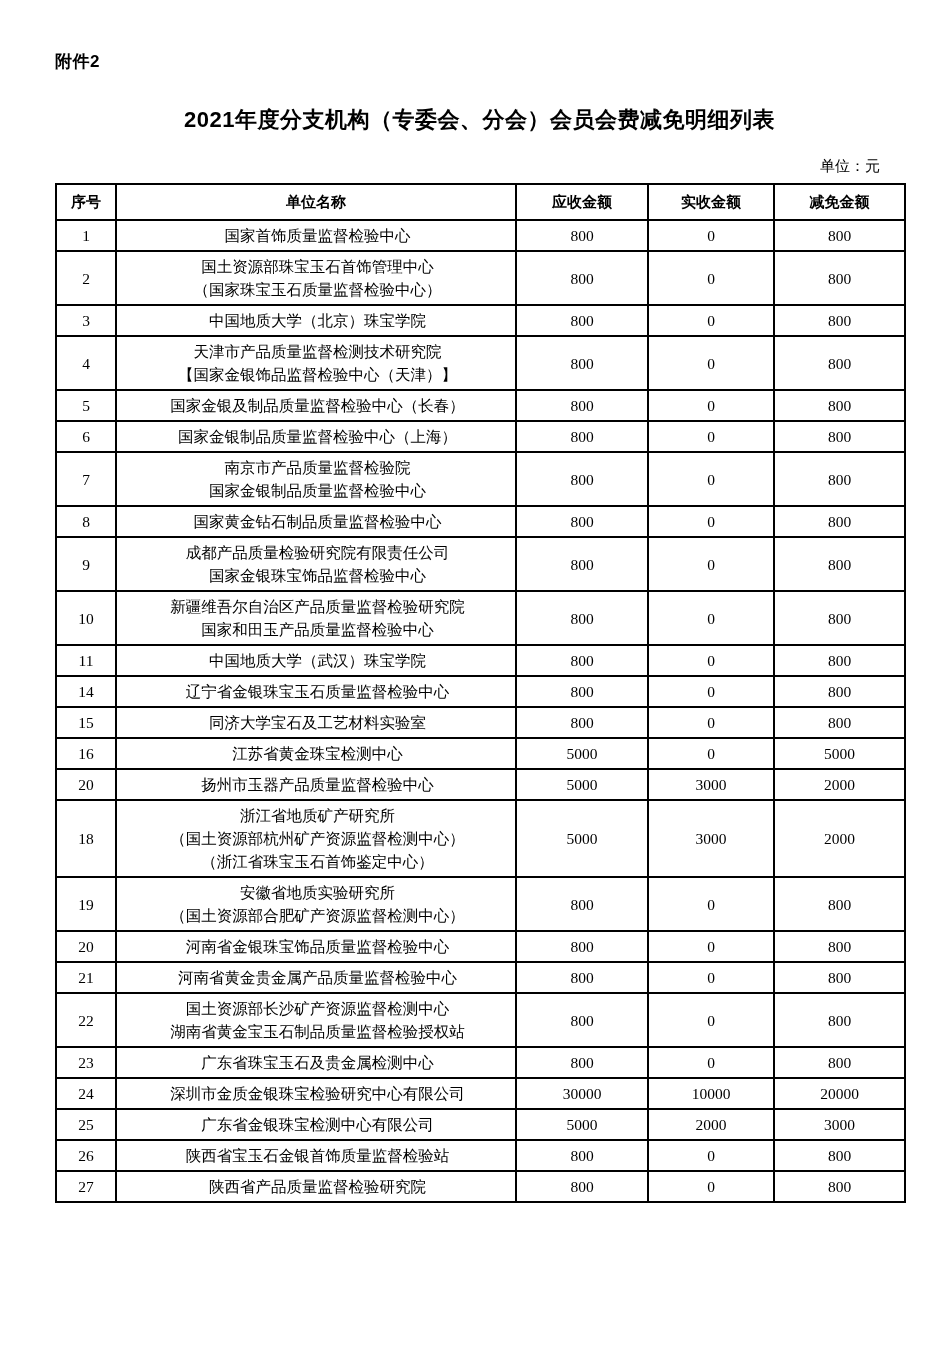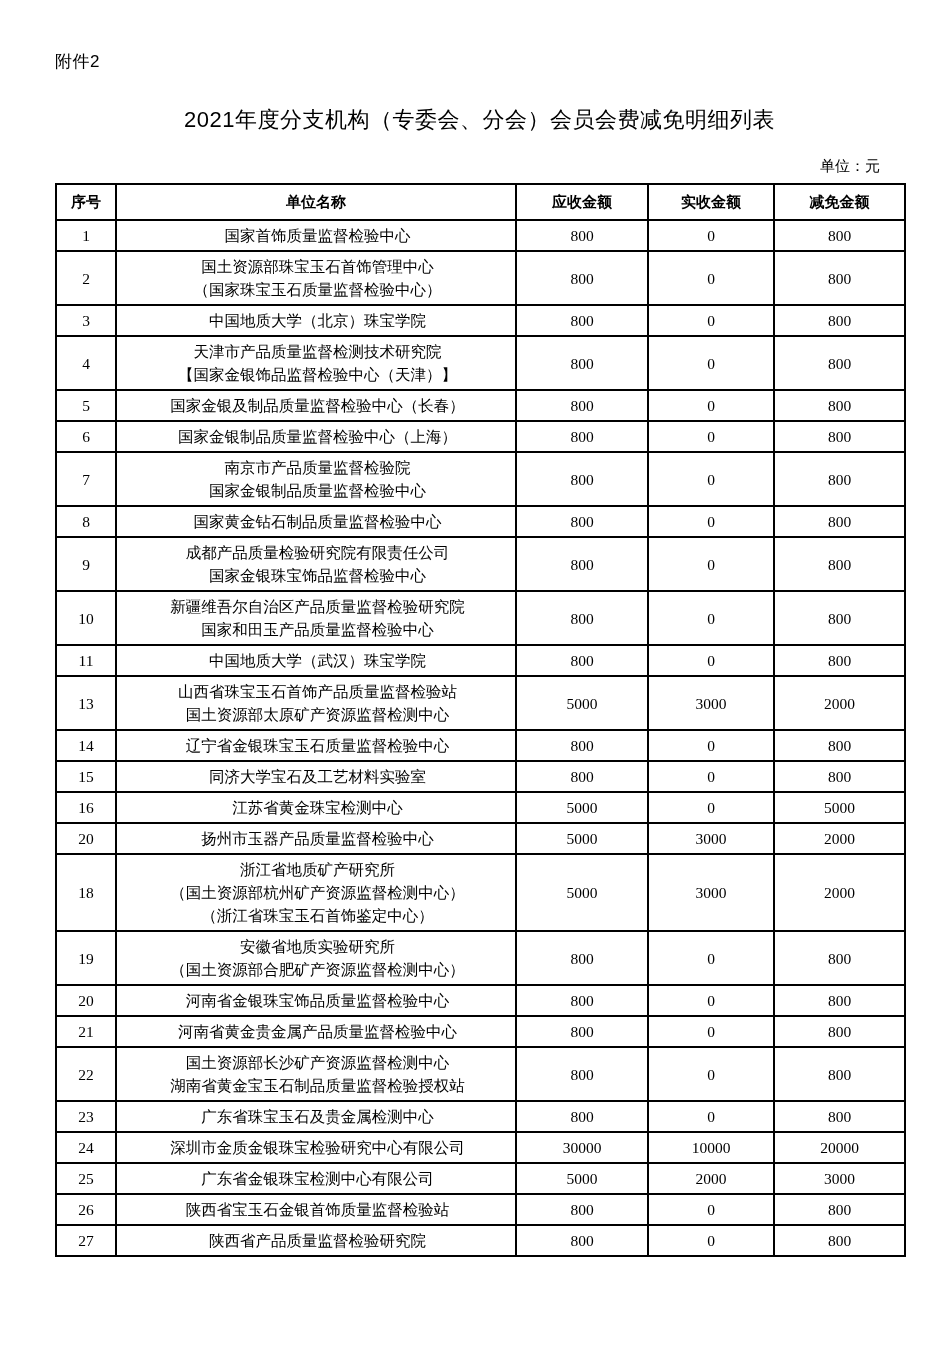--- a/index.html
+++ b/index.html
@@ -16,29 +16,29 @@
     overflow: hidden;
   }
   .page {
     box-sizing: border-box;
     width: 952px;
     padding: 50px 48px 0 55px;
   }
   .attachment-label {
     font-family: "Liberation Sans", "DejaVu Sans", sans-serif;
     font-size: 17px;
-    font-weight: normal;
+    font-weight: bold;
     letter-spacing: 0.5px;
   }
   .doc-title {
     margin-top: 32px;
     text-align: center;
     font-family: "Liberation Sans", "DejaVu Sans", sans-serif;
     font-size: 22px;
-    font-weight: normal;
+    font-weight: bold;
     letter-spacing: 0.5px;
   }
   .unit-note {
     margin: 22px 24px 7px 0;
     text-align: right;
     font-family: "Liberation Sans", "DejaVu Sans", sans-serif;
     font-size: 15px;
     font-weight: normal;
   }
   table.fee-table {
@@ -185,28 +185,20 @@
           <td>800</td>
         </tr>
         <tr>
           <td>11</td>
           <td class="cell-name">中国地质大学（武汉）珠宝学院</td>
           <td>800</td>
           <td>0</td>
           <td>800</td>
         </tr>
         <tr>
-          <td>13</td>
-          <td class="cell-name">山西省珠宝玉石首饰产品质量监督检验站
-国土资源部太原矿产资源监督检测中心</td>
-          <td>5000</td>
-          <td>3000</td>
-          <td>2000</td>
-        </tr>
-        <tr>
           <td>14</td>
           <td class="cell-name">辽宁省金银珠宝玉石质量监督检验中心</td>
           <td>800</td>
           <td>0</td>
           <td>800</td>
         </tr>
         <tr>
           <td>15</td>
           <td class="cell-name">同济大学宝石及工艺材料实验室</td>
           <td>800</td>

